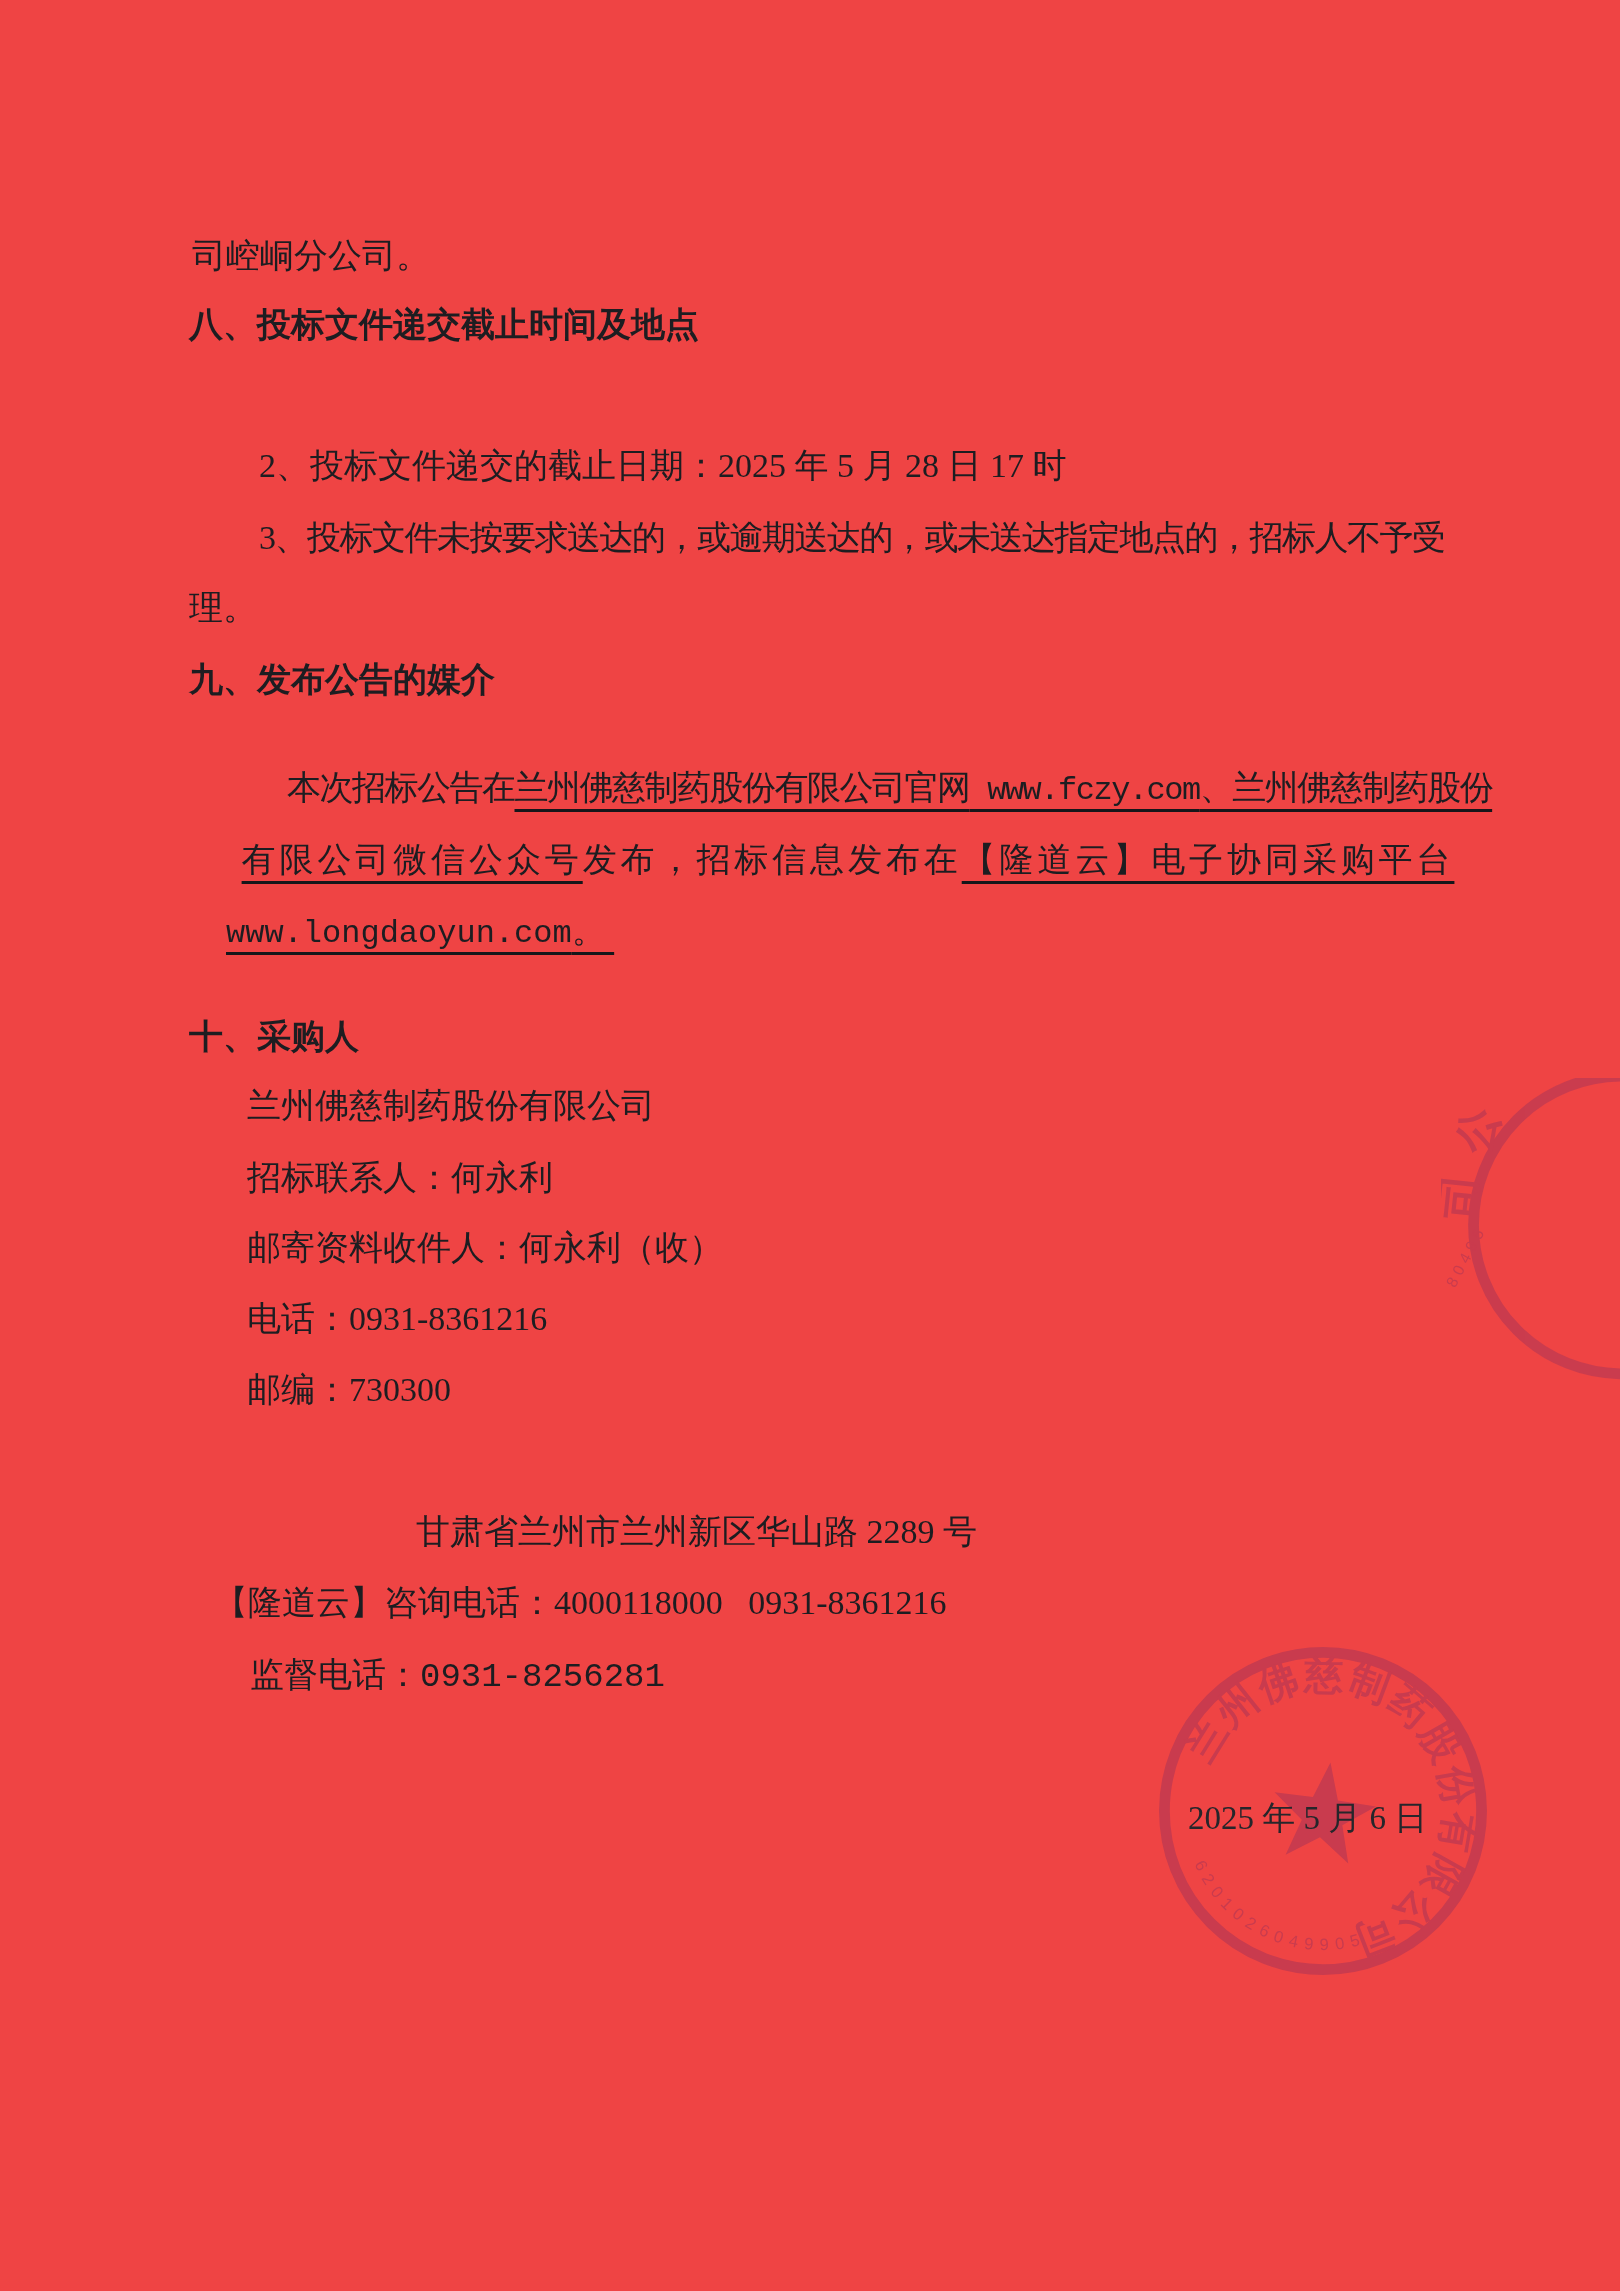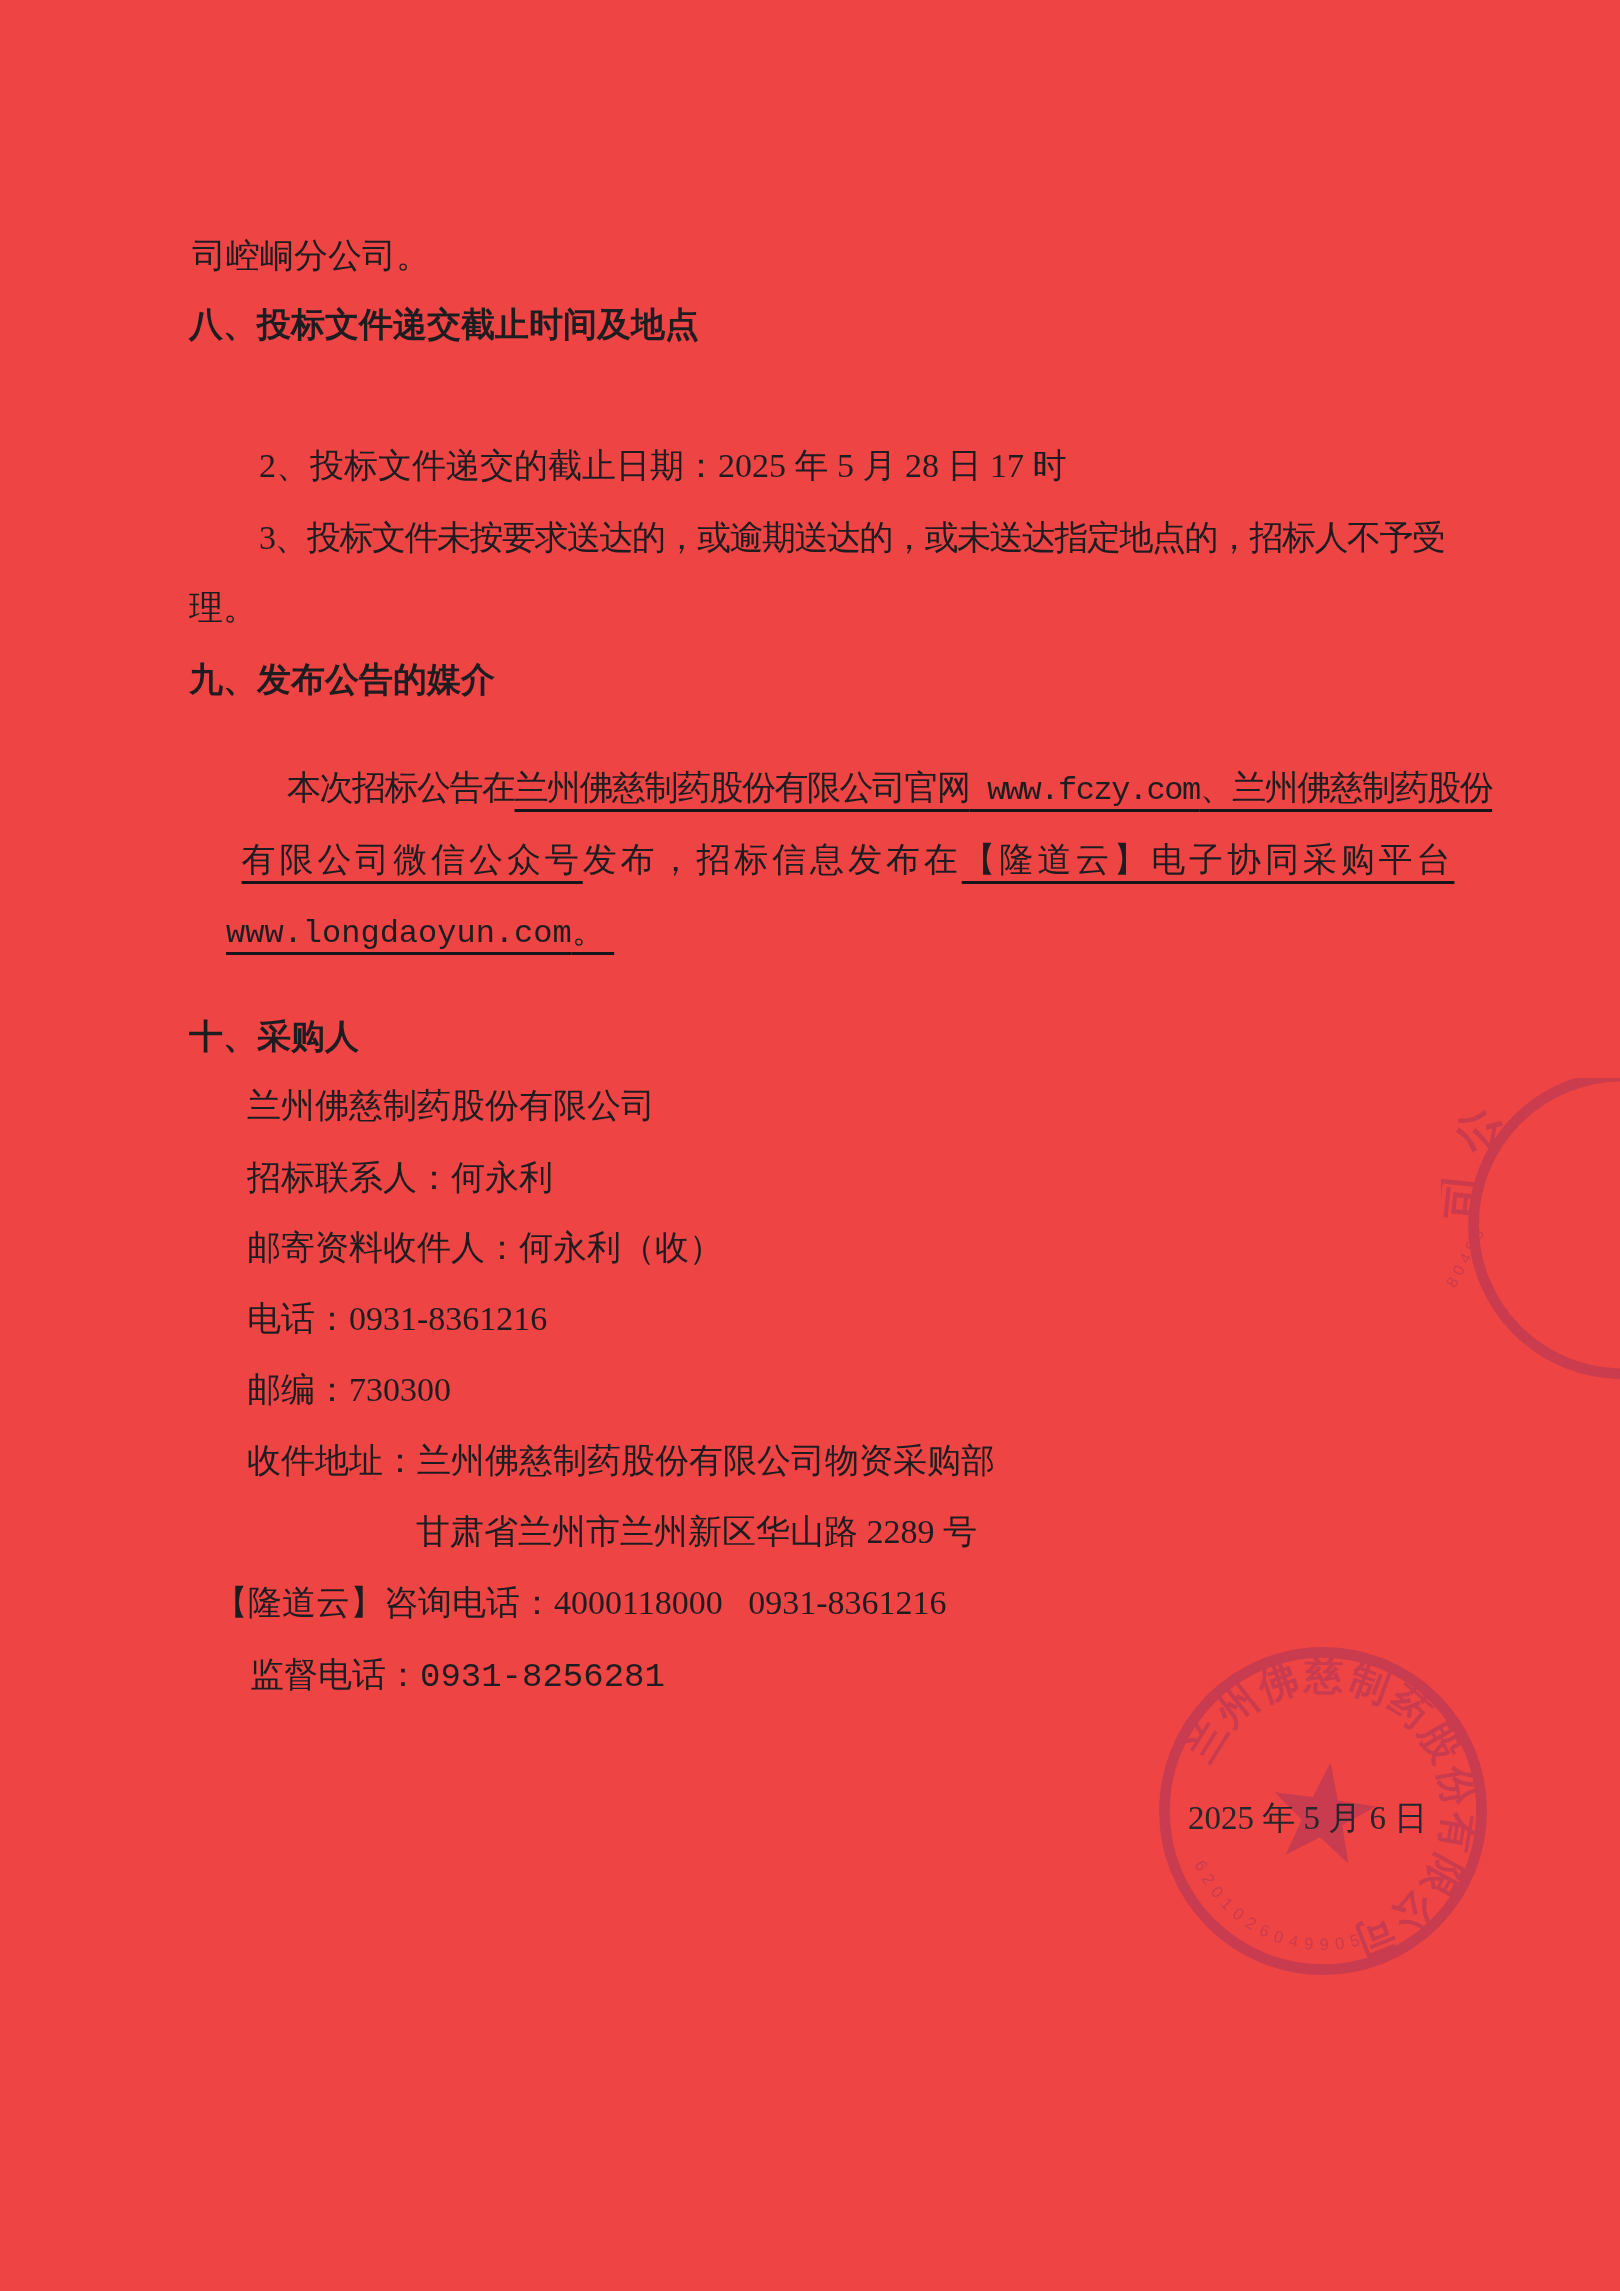--- a/index.html
+++ b/index.html
@@ -70,21 +70,20 @@
   <div class="line" style="left:192px;top:870px;">
     <span class="u mono">www.longdaoyun.com</span><span class="u">。 </span>
   </div>
 
   <div class="line bold" style="left:189px;top:1014px;">十、采购人</div>
   <div class="line" style="left:247px;top:1083px;">兰州佛慈制药股份有限公司</div>
   <div class="line" style="left:247px;top:1155px;">招标联系人：何永利</div>
   <div class="line" style="left:247px;top:1225px;font-family:Liberation Serif, serif;">邮寄资料收件人：何永利（收）</div>
   <div class="line" style="left:247px;top:1296px;">电话：0931-8361216</div>
   <div class="line" style="left:247px;top:1367px;">邮编：730300</div>
-  <div class="line" style="left:247px;top:1438px;">收件地址：兰州佛慈制药股份有限公司物资采购部</div>
   <div class="line" style="left:416px;top:1509px;">甘肃省兰州市兰州新区华山路 2289 号</div>
   <div class="line" style="left:214px;top:1580px;">【隆道云】咨询电话：4000118000   0931-8361216</div>
   <div class="line" style="left:250px;top:1652px;font-family:Liberation Mono, monospace;">监督电话：0931-8256281</div>
 
   <div class="stamp" style="left:1441px;top:1078px;width:353px;height:333px;">
     <svg width="353" height="333" viewBox="0 0 360 340">
       <g opacity="0.82">
         <circle cx="185" cy="150" r="152" fill="none" stroke="#c23a50" stroke-width="11"></circle>
         <text x="45" y="80" font-size="46" fill="#c23a50" font-weight="700" transform="rotate(-72 45 80)" font-family="'Liberation Serif',serif">公</text>
         <text x="30" y="145" font-size="46" fill="#c23a50" font-weight="700" transform="rotate(-84 30 145)" font-family="'Liberation Serif',serif">司</text>

